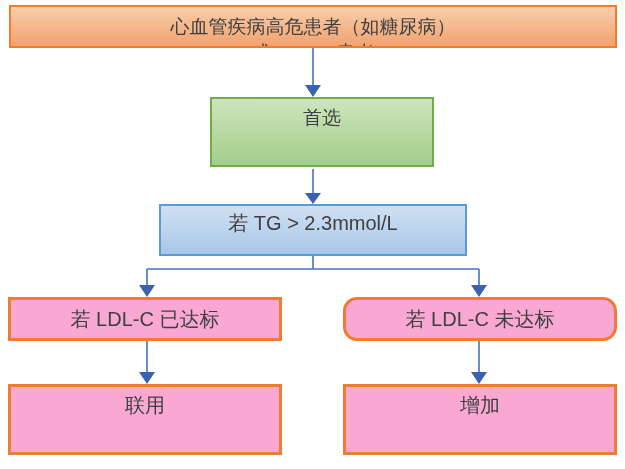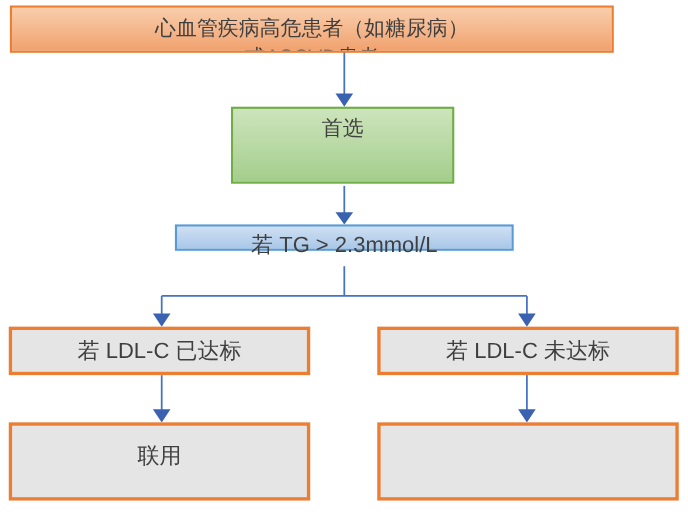--- a/index.html
+++ b/index.html
@@ -18,50 +18,50 @@
     text-align: center;
     white-space: nowrap;
   }
   .connectors {
     position: absolute;
     left: 0; top: 0;
     pointer-events: none;
   }
   
   .top-box {
-    left: 9px; top: 5px; width: 549px; height: 43px;
+    left: 9px; top: 5px; width: 608px; height: 43px;
     border: 2px solid #ED7D31;
     background: linear-gradient(180deg, #F8CEAC 0%, #F1A26F 100%);
     overflow: hidden;
     font-size: 19px; line-height: 26px;
     padding-top: 7px;
   }
   
   .green-box {
-    left: 210px; top: 97px; width: 203px; height: 70px;
+    left: 210px; top: 97px; width: 224px; height: 70px;
     border: 2px solid #70AD47;
     background: linear-gradient(180deg, #CDE4BC 0%, #A4CE8C 100%);
     font-size: 19px; line-height: 30px;
     padding-top: 4px;
   }
   
   .blue-box {
-    left: 159px; top: 204px; width: 308px; height: 24px;
+    left: 159px; top: 204px; width: 308px; height: 52px;
     border: 2px solid #5B9BD5;
     background: linear-gradient(180deg, #CFE0F2 0%, #A9C7E9 100%);
     font-size: 20px; line-height: 35px;
   }
   
   .outline-box {
     border: 3px solid #ED7D31;
-    background: #e5e5e5;
+    background: #f9a8d4;
   }
   .mid-left  { left: 8px;   top: 297px; width: 274px; height: 44px; font-size: 20px; line-height: 39px; }
-  .mid-right { left: 343px; top: 297px; width: 274px; height: 44px; font-size: 20px; line-height: 39px; }
-  .bot-left  { left: 8px;   top: 384px; width: 274px; height: 71px; font-size: 20px; line-height: 32px; padding-top: 12px; }
+  .mid-right { left: 343px; top: 297px; width: 274px; height: 44px; font-size: 20px; line-height: 39px; border-radius: 14px; }
+  .bot-left  { left: 8px;   top: 384px; width: 274px; height: 71px; font-size: 20px; line-height: 32px; padding-top: 2px; }
   .bot-right { left: 343px; top: 384px; width: 274px; height: 71px; font-size: 20px; line-height: 32px; padding-top: 2px; }
 </style>
 </head>
 <body>
 
 <div class="stage">
 
   <svg class="connectors" width="625" height="469" viewBox="0 0 625 469">
     <g stroke="#4472C4" stroke-width="1.6" fill="#3A62B0">
       <line x1="313" y1="47" x2="313" y2="86"></line>
@@ -108,15 +108,16 @@
 
   <div class="node outline-box mid-right">
     <span>若 LDL-C 未达标</span>
   </div>
 
   <div class="node outline-box bot-left">
     <div>联用</div>
   </div>
 
   <div class="node outline-box bot-right">
+    <div>增加</div>
   </div>
 
 </div>
 
 </body></html>

